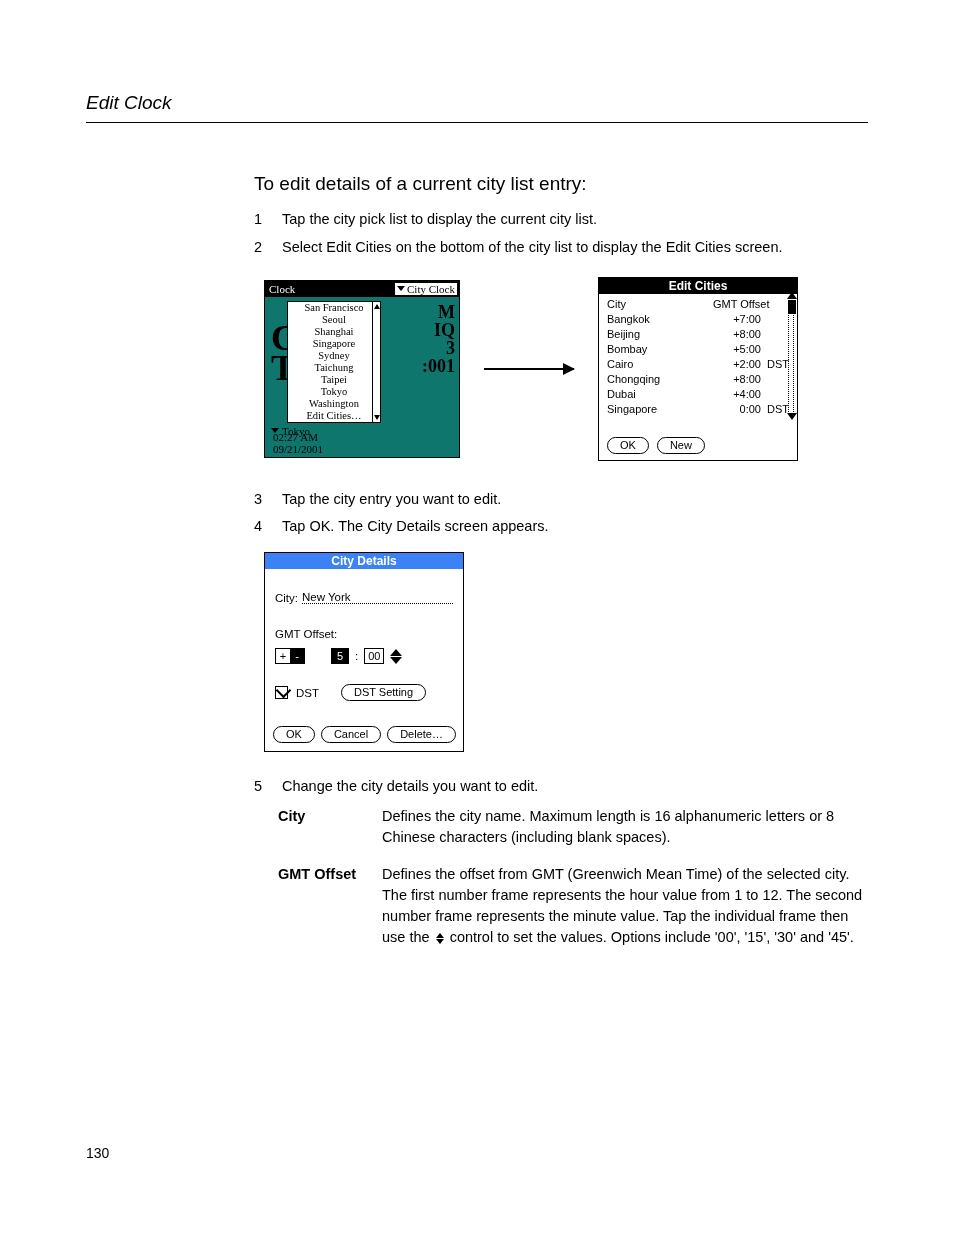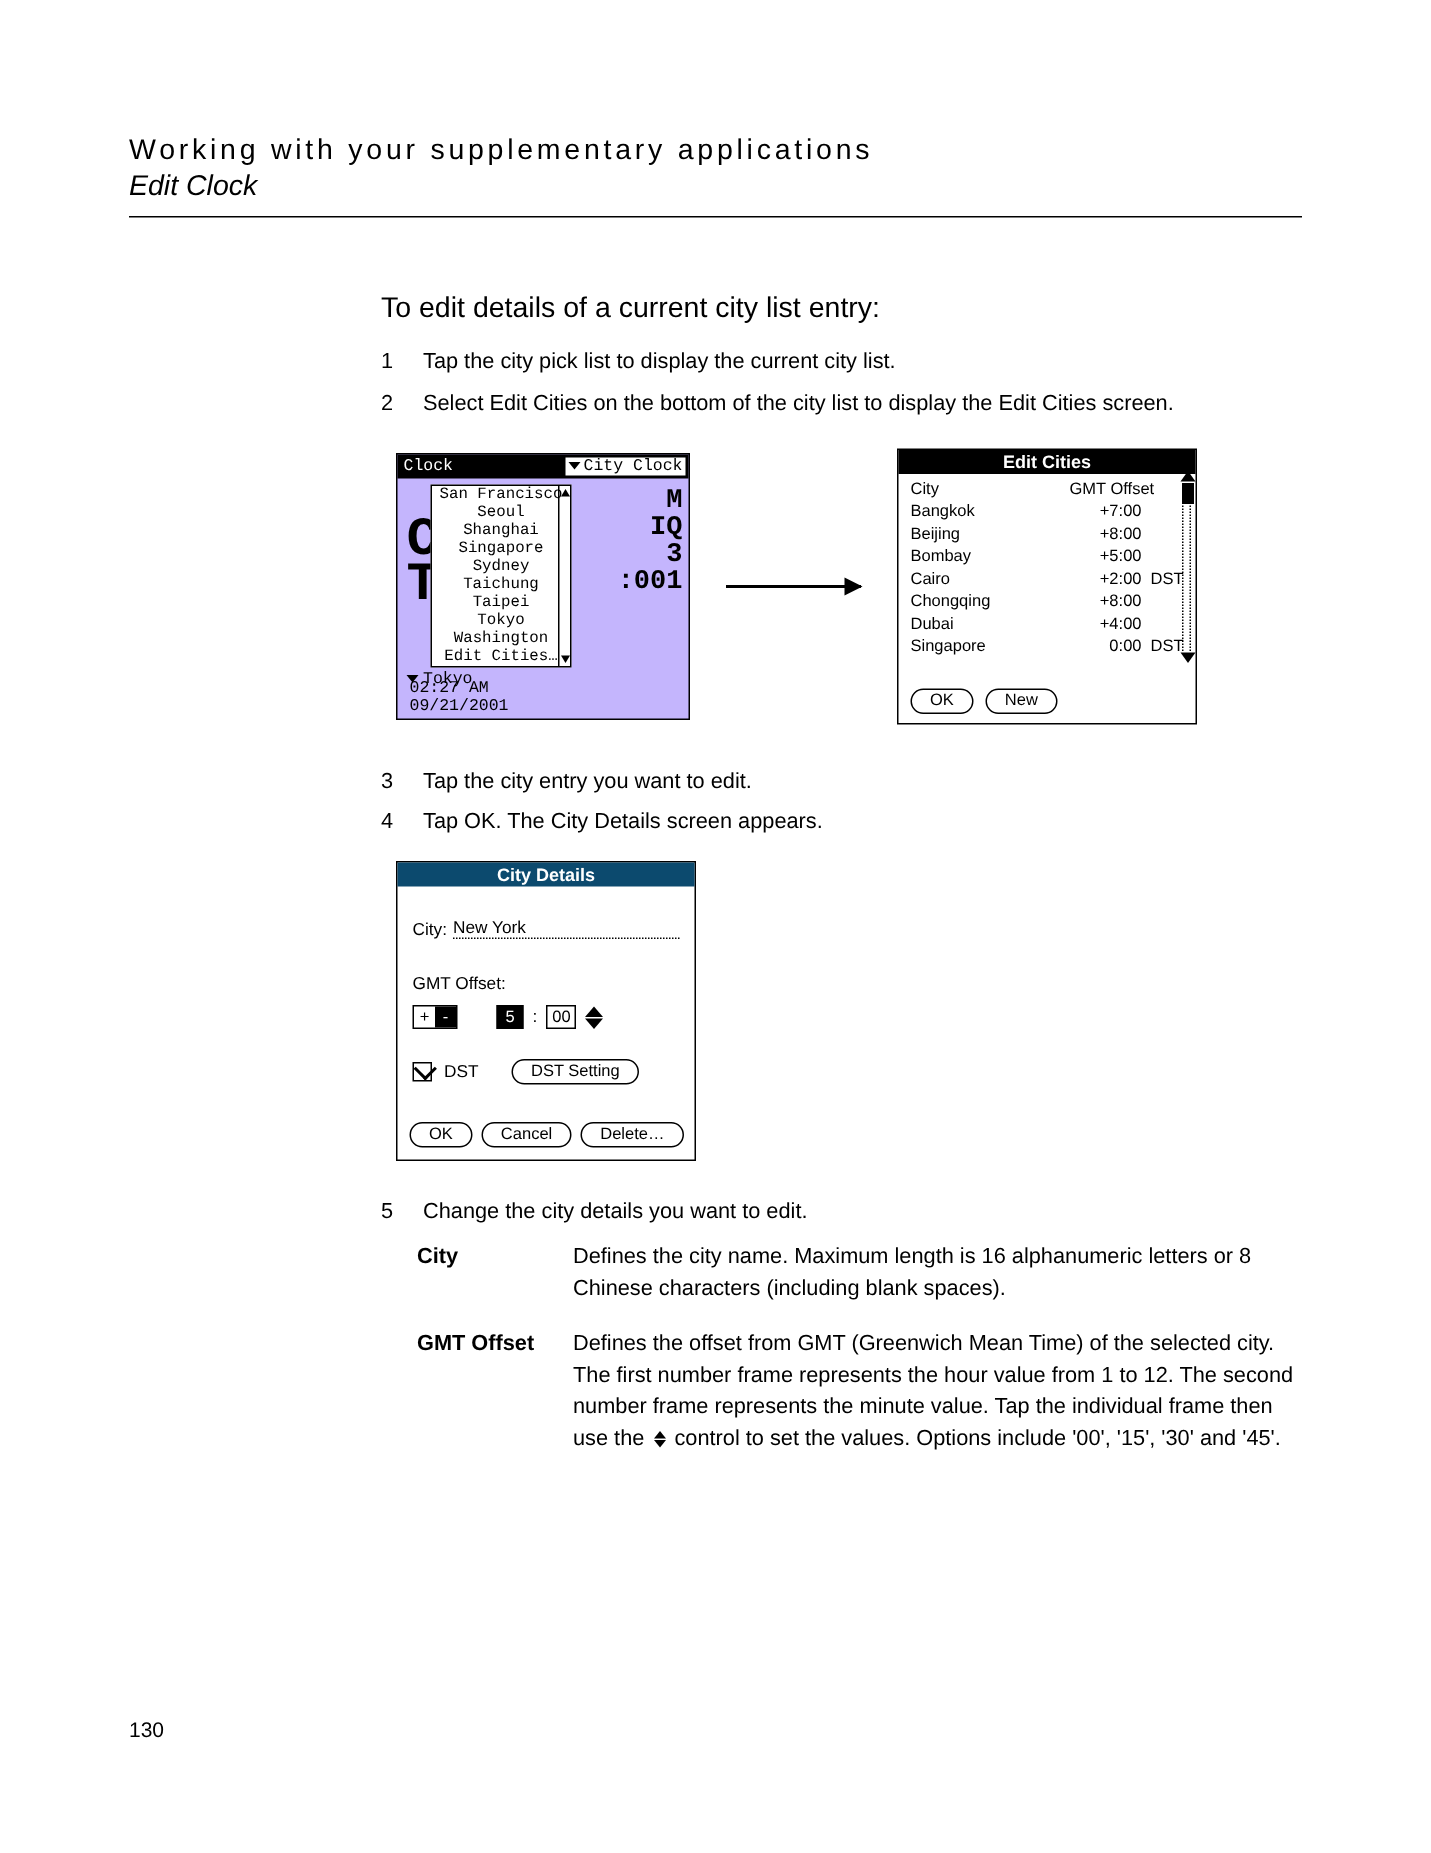--- a/index.html
+++ b/index.html
@@ -9,21 +9,21 @@
   .hdr-sub { font-size: 19px; font-style: italic; font-weight: 400; margin-top: 2px; }
   .hdr-rule { border: none; border-top: 1.2px solid #000; margin-top: 8px; }
   .content { margin-left: 168px; margin-top: 50px; }
   .h3 { font-size: 19px; font-weight: 400; margin-bottom: 14px; }
   .step { display: flex; font-size: 14.5px; margin-bottom: 6px; line-height: 1.5; }
   .step-num { width: 28px; flex: none; }
   .step-txt { flex: 1; }
   .figrow { display: flex; align-items: center; gap: 24px; margin: 18px 0 28px 10px; }
 
   
-  .clock-screen { width: 196px; height: 178px; border: 1.5px solid #000; background: #c4b5fd; position: relative; font-family: Liberation Mono, monospace; }
+  .clock-screen { width: 196px; height: 178px; border: 1.5px solid #000; background: #0f766e; position: relative; font-family: Liberation Serif, serif; }
   .clock-titlebar { height: 16px; background: #000; color: #fff; display: flex; align-items: center; padding: 0 4px; font-size: 11px; }
   .cc-label { color: #000; background: #fff; font-size: 11px; position: absolute; right: 2px; top: 2px; padding: 0 2px; display: flex; align-items: center; gap: 2px; }
   .cc-label .tri { width:0; height:0; border-left:4px solid transparent; border-right:4px solid transparent; border-top:5px solid #000; }
   .clock-body { position: absolute; top: 16px; bottom: 0; left: 0; right: 0; }
   .big-letters { position: absolute; left: 6px; top: 26px; font-size: 36px; font-weight: 900; letter-spacing: -3px; line-height: 30px; }
   .dropdown-list { position: absolute; left: 22px; top: 4px; width: 94px; border: 1px solid #000; background: #fff; font-size: 10.5px; line-height: 12px; padding: 0; }
   .dropdown-list .item { padding: 0 3px; white-space: nowrap; text-align: center; }
   .dropdown-row { position: absolute; left: 6px; top: 128px; font-size: 11px; display: flex; align-items: center; gap: 3px; }
   .dropdown-row .tri { width:0; height:0; border-left:4px solid transparent; border-right:4px solid transparent; border-top:5px solid #000; }
   .clock-footer { position: absolute; bottom: 2px; left: 0; right: 0; display: flex; justify-content: space-between; padding: 0 8px; font-size: 11px; flex-direction: column; }
@@ -50,21 +50,21 @@
   .ec-row .c3 { width: 28px; text-align: right; padding-left: 4px; }
   .ec-scroll { position: absolute; right: 3px; top: 22px; width: 6px; height: 112px; border-left: 1px dotted #000; border-right: 1px dotted #000; }
   .ec-scroll::before { content: ""; position: absolute; top: -8px; left: -2px; width: 0; height: 0; border-left: 5px solid transparent; border-right: 5px solid transparent; border-bottom: 7px solid #000; }
   .ec-scroll::after { content: ""; position: absolute; bottom: -8px; left: -2px; width: 0; height: 0; border-left: 5px solid transparent; border-right: 5px solid transparent; border-top: 7px solid #000; }
   .ec-scroll .thumb { position: absolute; top: 0; left: -1px; width: 8px; height: 14px; background: #000; }
   .ec-btns { position: absolute; bottom: 6px; left: 8px; display: flex; gap: 8px; }
   .pill { border: 1px solid #000; border-radius: 9px; padding: 0 12px; font-size: 11px; line-height: 15px; background: #fff; }
 
   
   .cd-screen { width: 200px; height: 200px; border: 1.5px solid #000; background: #fff; position: relative; font-family: "Tahoma","Arial",sans-serif; font-size: 11.5px; margin: 14px 0 24px 10px; padding-bottom: 6px; }
-  .cd-title { height: 16px; background: #0c4a6e; color: #fff; text-align: center; font-weight: bold; font-size: 12px; line-height: 16px; }
+  .cd-title { height: 16px; background: #3b82f6; color: #fff; text-align: center; font-weight: bold; font-size: 12px; line-height: 16px; }
   .cd-body { padding: 10px 10px 0 10px; }
   .cd-city { display: flex; align-items: center; gap: 4px; margin-top: 12px; }
   .cd-city .val { border-bottom: 1px dotted #000; flex: 1; }
   .cd-gmt-label { margin-top: 24px; }
   .cd-gmt-row { display: flex; align-items: center; gap: 6px; margin-top: 8px; }
   .pm-box { border: 1px solid #000; display: flex; height: 16px; }
   .pm-box span { width: 14px; text-align: center; font-size: 11px; line-height: 14px; }
   .pm-box .sel { background: #000; color: #fff; }
   .num-box { border: 1px solid #000; height: 16px; min-width: 18px; text-align: center; font-size: 11px; line-height: 14px; padding: 0 3px; }
   .num-box.sel { background: #000; color: #fff; }
@@ -84,21 +84,20 @@
   .inline-spin { display: inline-flex; flex-direction: column; vertical-align: middle; margin: 0 2px; }
   .inline-spin .up { width:0; height:0; border-left:4px solid transparent; border-right:4px solid transparent; border-bottom:5px solid #000; margin-bottom:1px; }
   .inline-spin .dn { width:0; height:0; border-left:4px solid transparent; border-right:4px solid transparent; border-top:5px solid #000; }
 
   .pagenum { position: absolute; bottom: 74px; left: 86px; font-size: 14px; }
 </style>
 </head>
 <body>
 
 <div class="page">
-  <div class="hdr-title">Working with your supplementary applications</div>
   <div class="hdr-sub">Edit Clock</div>
   <hr class="hdr-rule">
 
   <div class="content">
     <div class="h3">To edit details of a current city list entry:</div>
 
     <div id="steps-a">
         <div class="step">
           <div class="step-num">1</div>
           <div class="step-txt">Tap the city pick list to display the current city list.</div>

